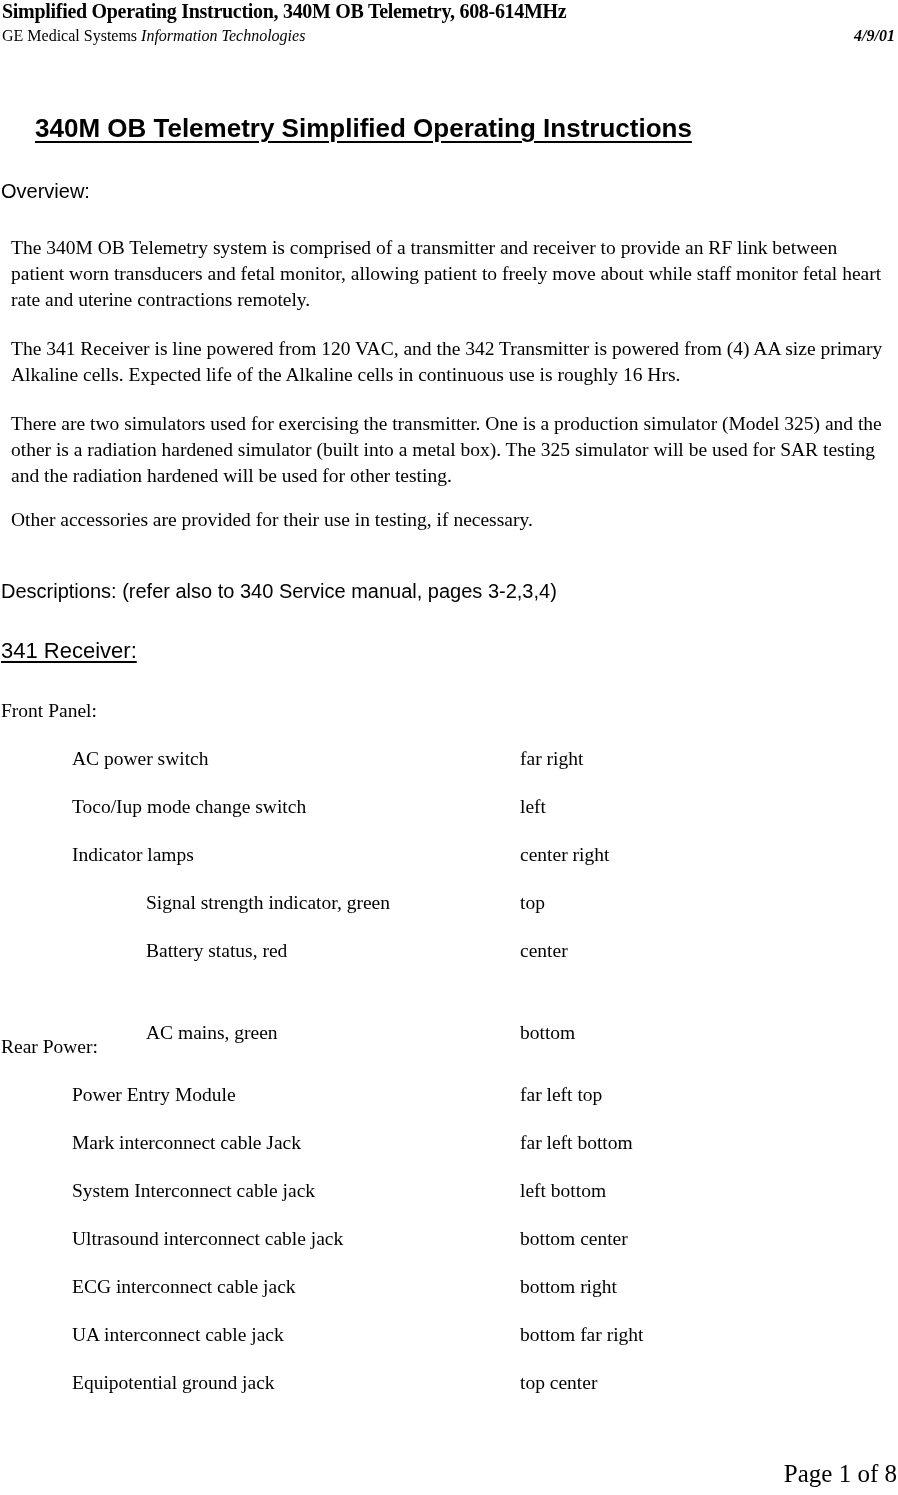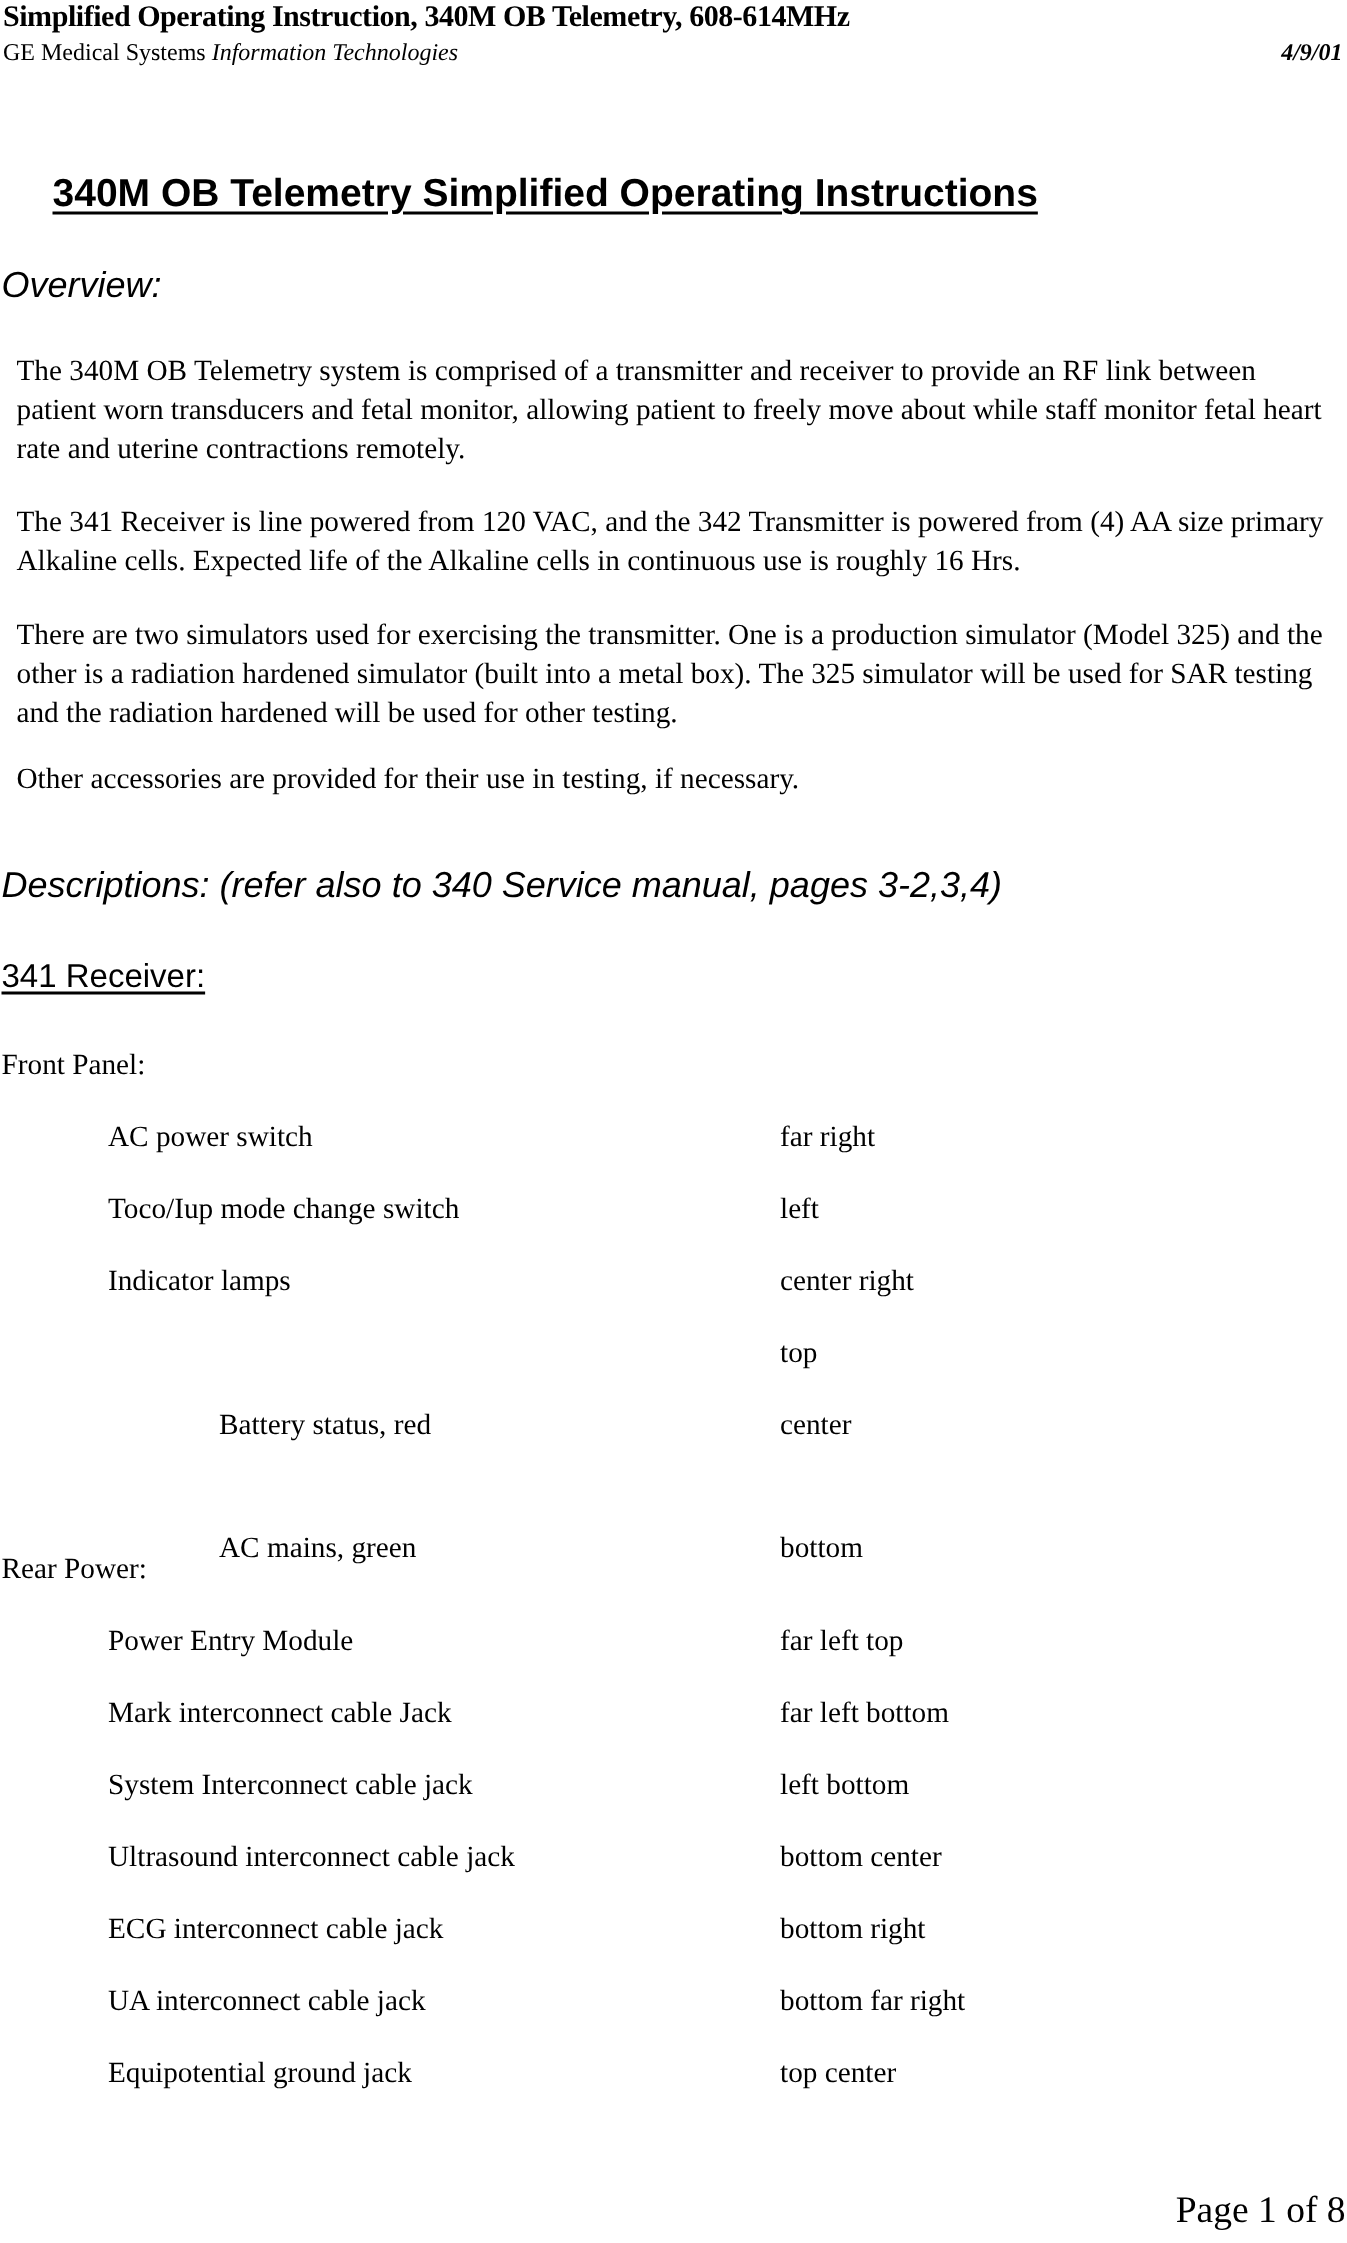--- a/index.html
+++ b/index.html
@@ -72,22 +72,21 @@
     text-underline-offset: 4px;
     white-space: nowrap;
     margin-left: 34px;
   }
 
   
   .heading-italic {
     position: absolute;
     left: 1px;
     font-family: "Liberation Sans", "DejaVu Sans", sans-serif;
-    font-style: italic;
-    font-size: 24px;
+    font-size: 20px;
     line-height: 26px;
     white-space: nowrap;
   }
   .heading-underline {
     position: absolute;
     left: 1px;
     font-family: "Liberation Sans", "DejaVu Sans", sans-serif;
     font-size: 22px;
     line-height: 26px;
     text-decoration: underline;
@@ -187,20 +186,21 @@
   </div>
   <div class="spec-row" style="top:795px;">
     <span class="spec-name indent1">Toco/Iup mode change switch</span>
     <span class="spec-value">left</span>
   </div>
   <div class="spec-row" style="top:843px;">
     <span class="spec-name indent1">Indicator lamps</span>
     <span class="spec-value">center right</span>
   </div>
   <div class="spec-row" style="top:891px;">
+    <span class="spec-name indent2">Signal strength indicator, green</span>
     <span class="spec-value">top</span>
   </div>
   <div class="spec-row" style="top:939px;">
     <span class="spec-name indent2">Battery status, red</span>
     <span class="spec-value">center</span>
   </div>
   <div class="spec-row" style="top:1021px;">
     <span class="spec-name indent2">AC mains, green</span>
     <span class="spec-value">bottom</span>
   </div>

